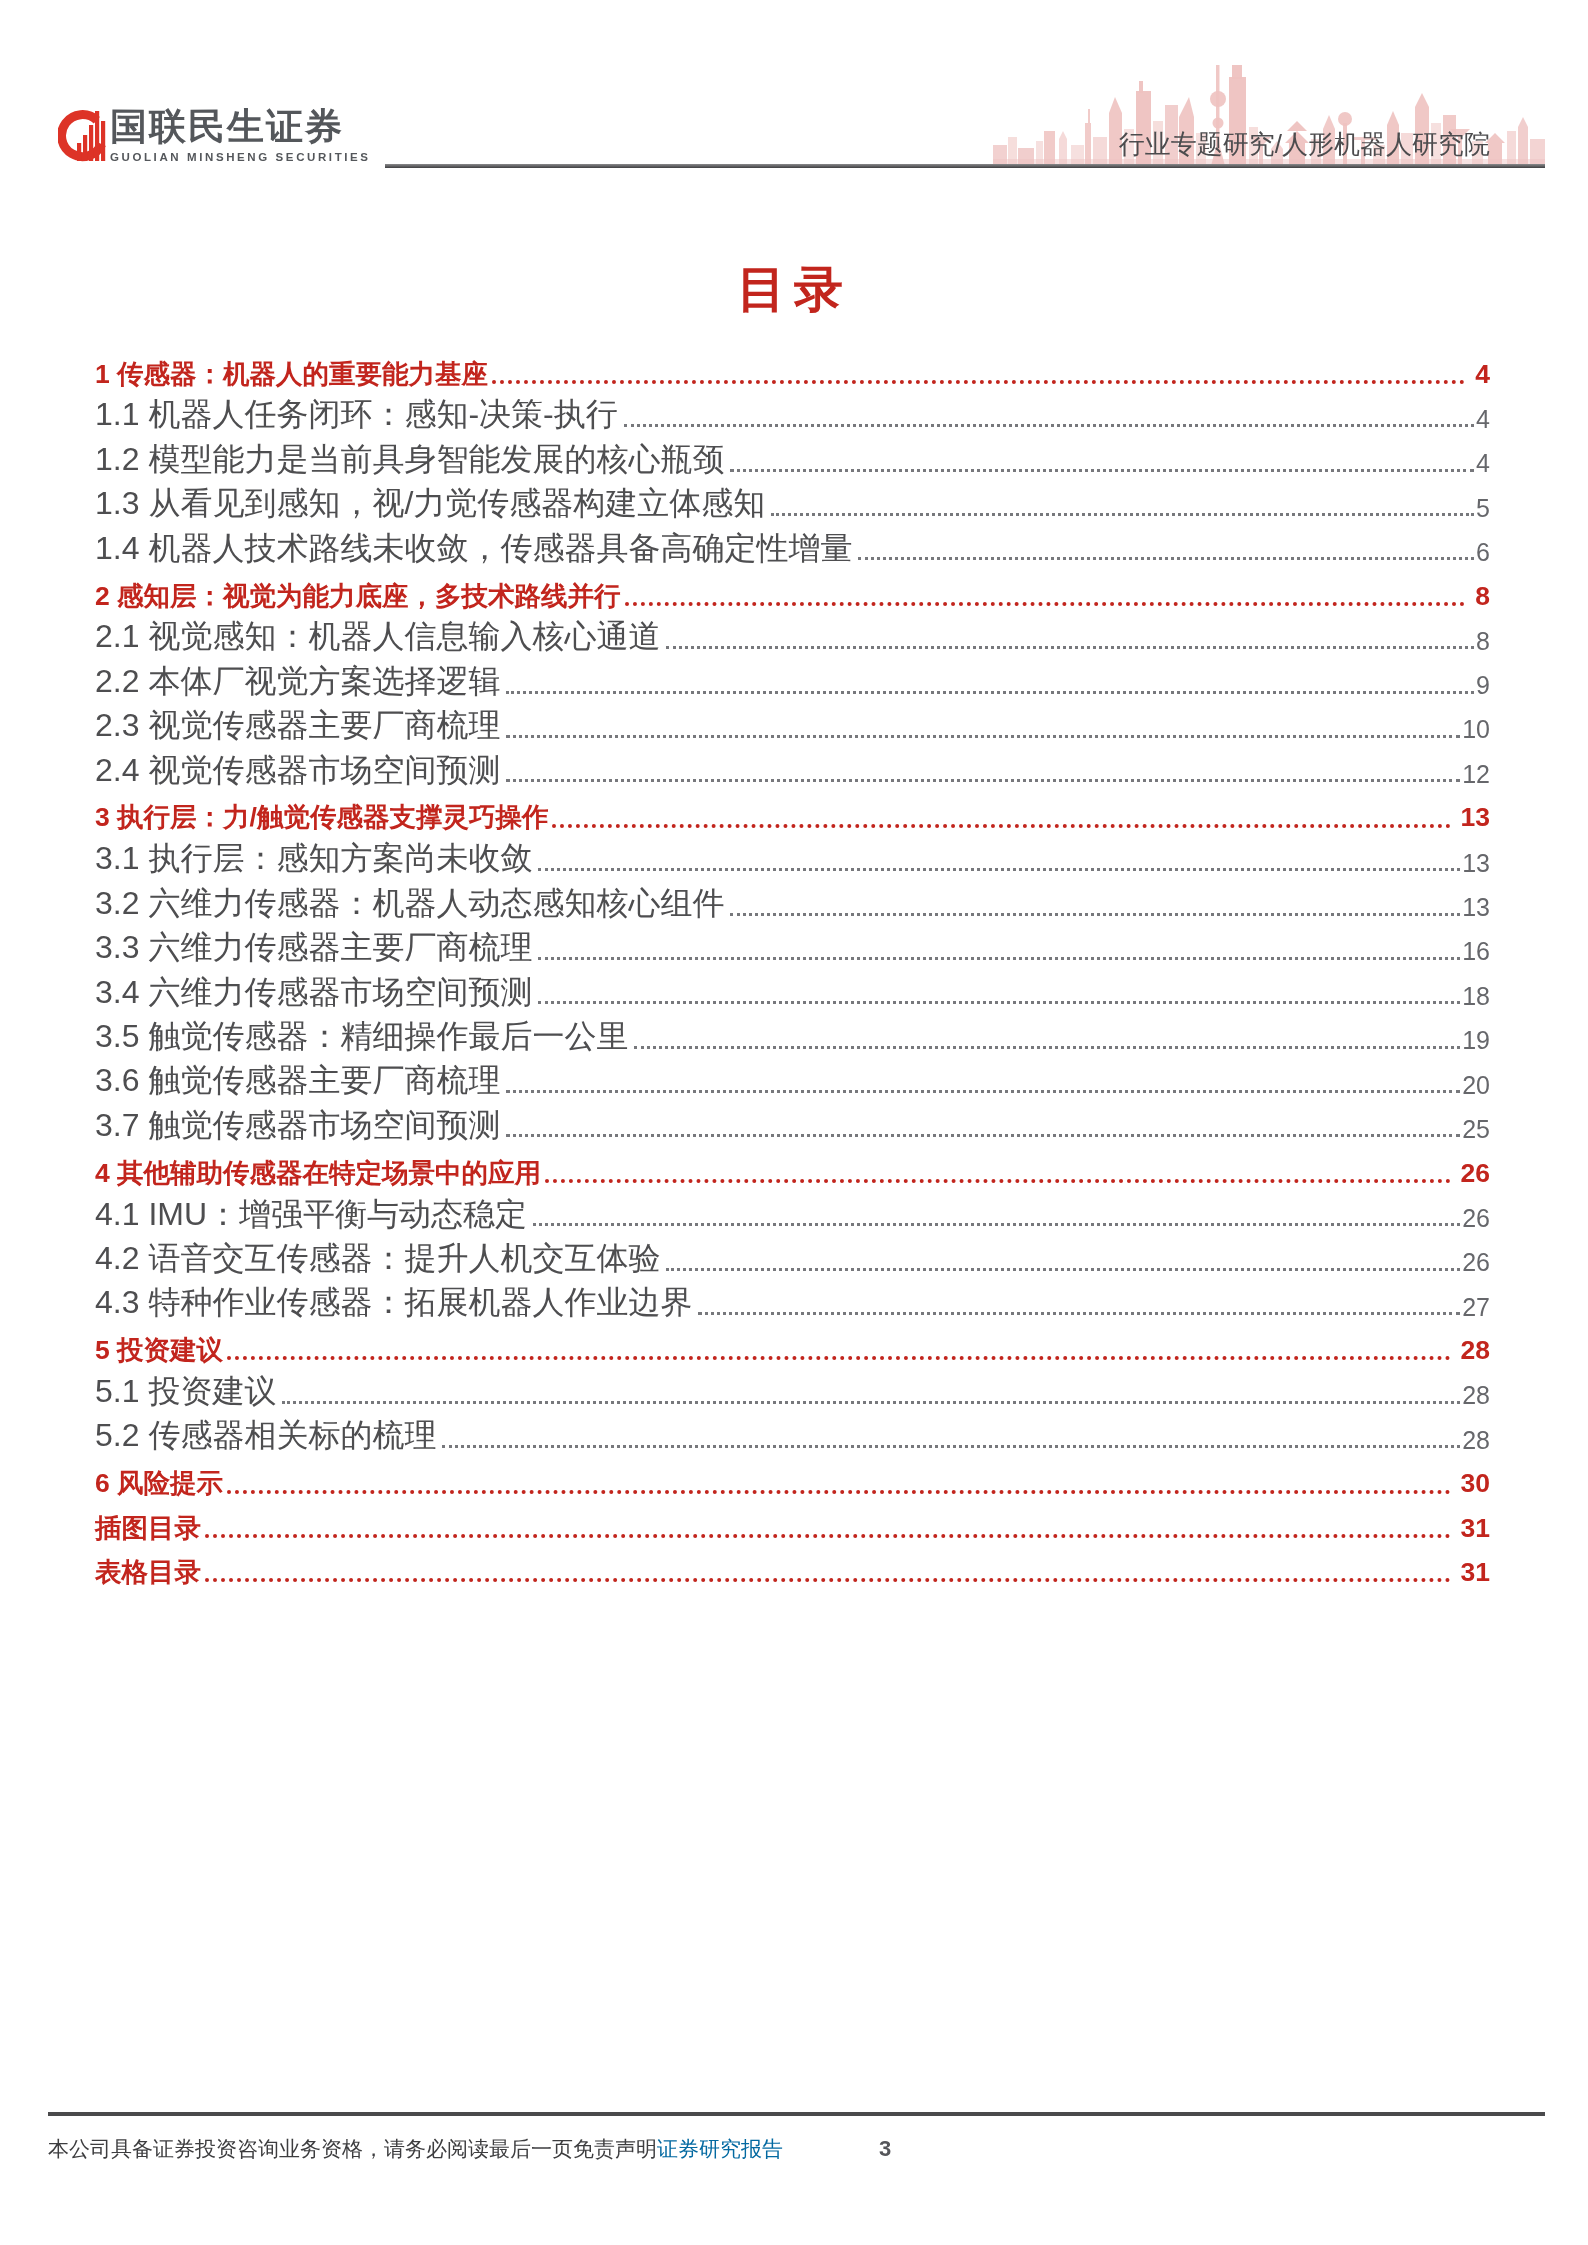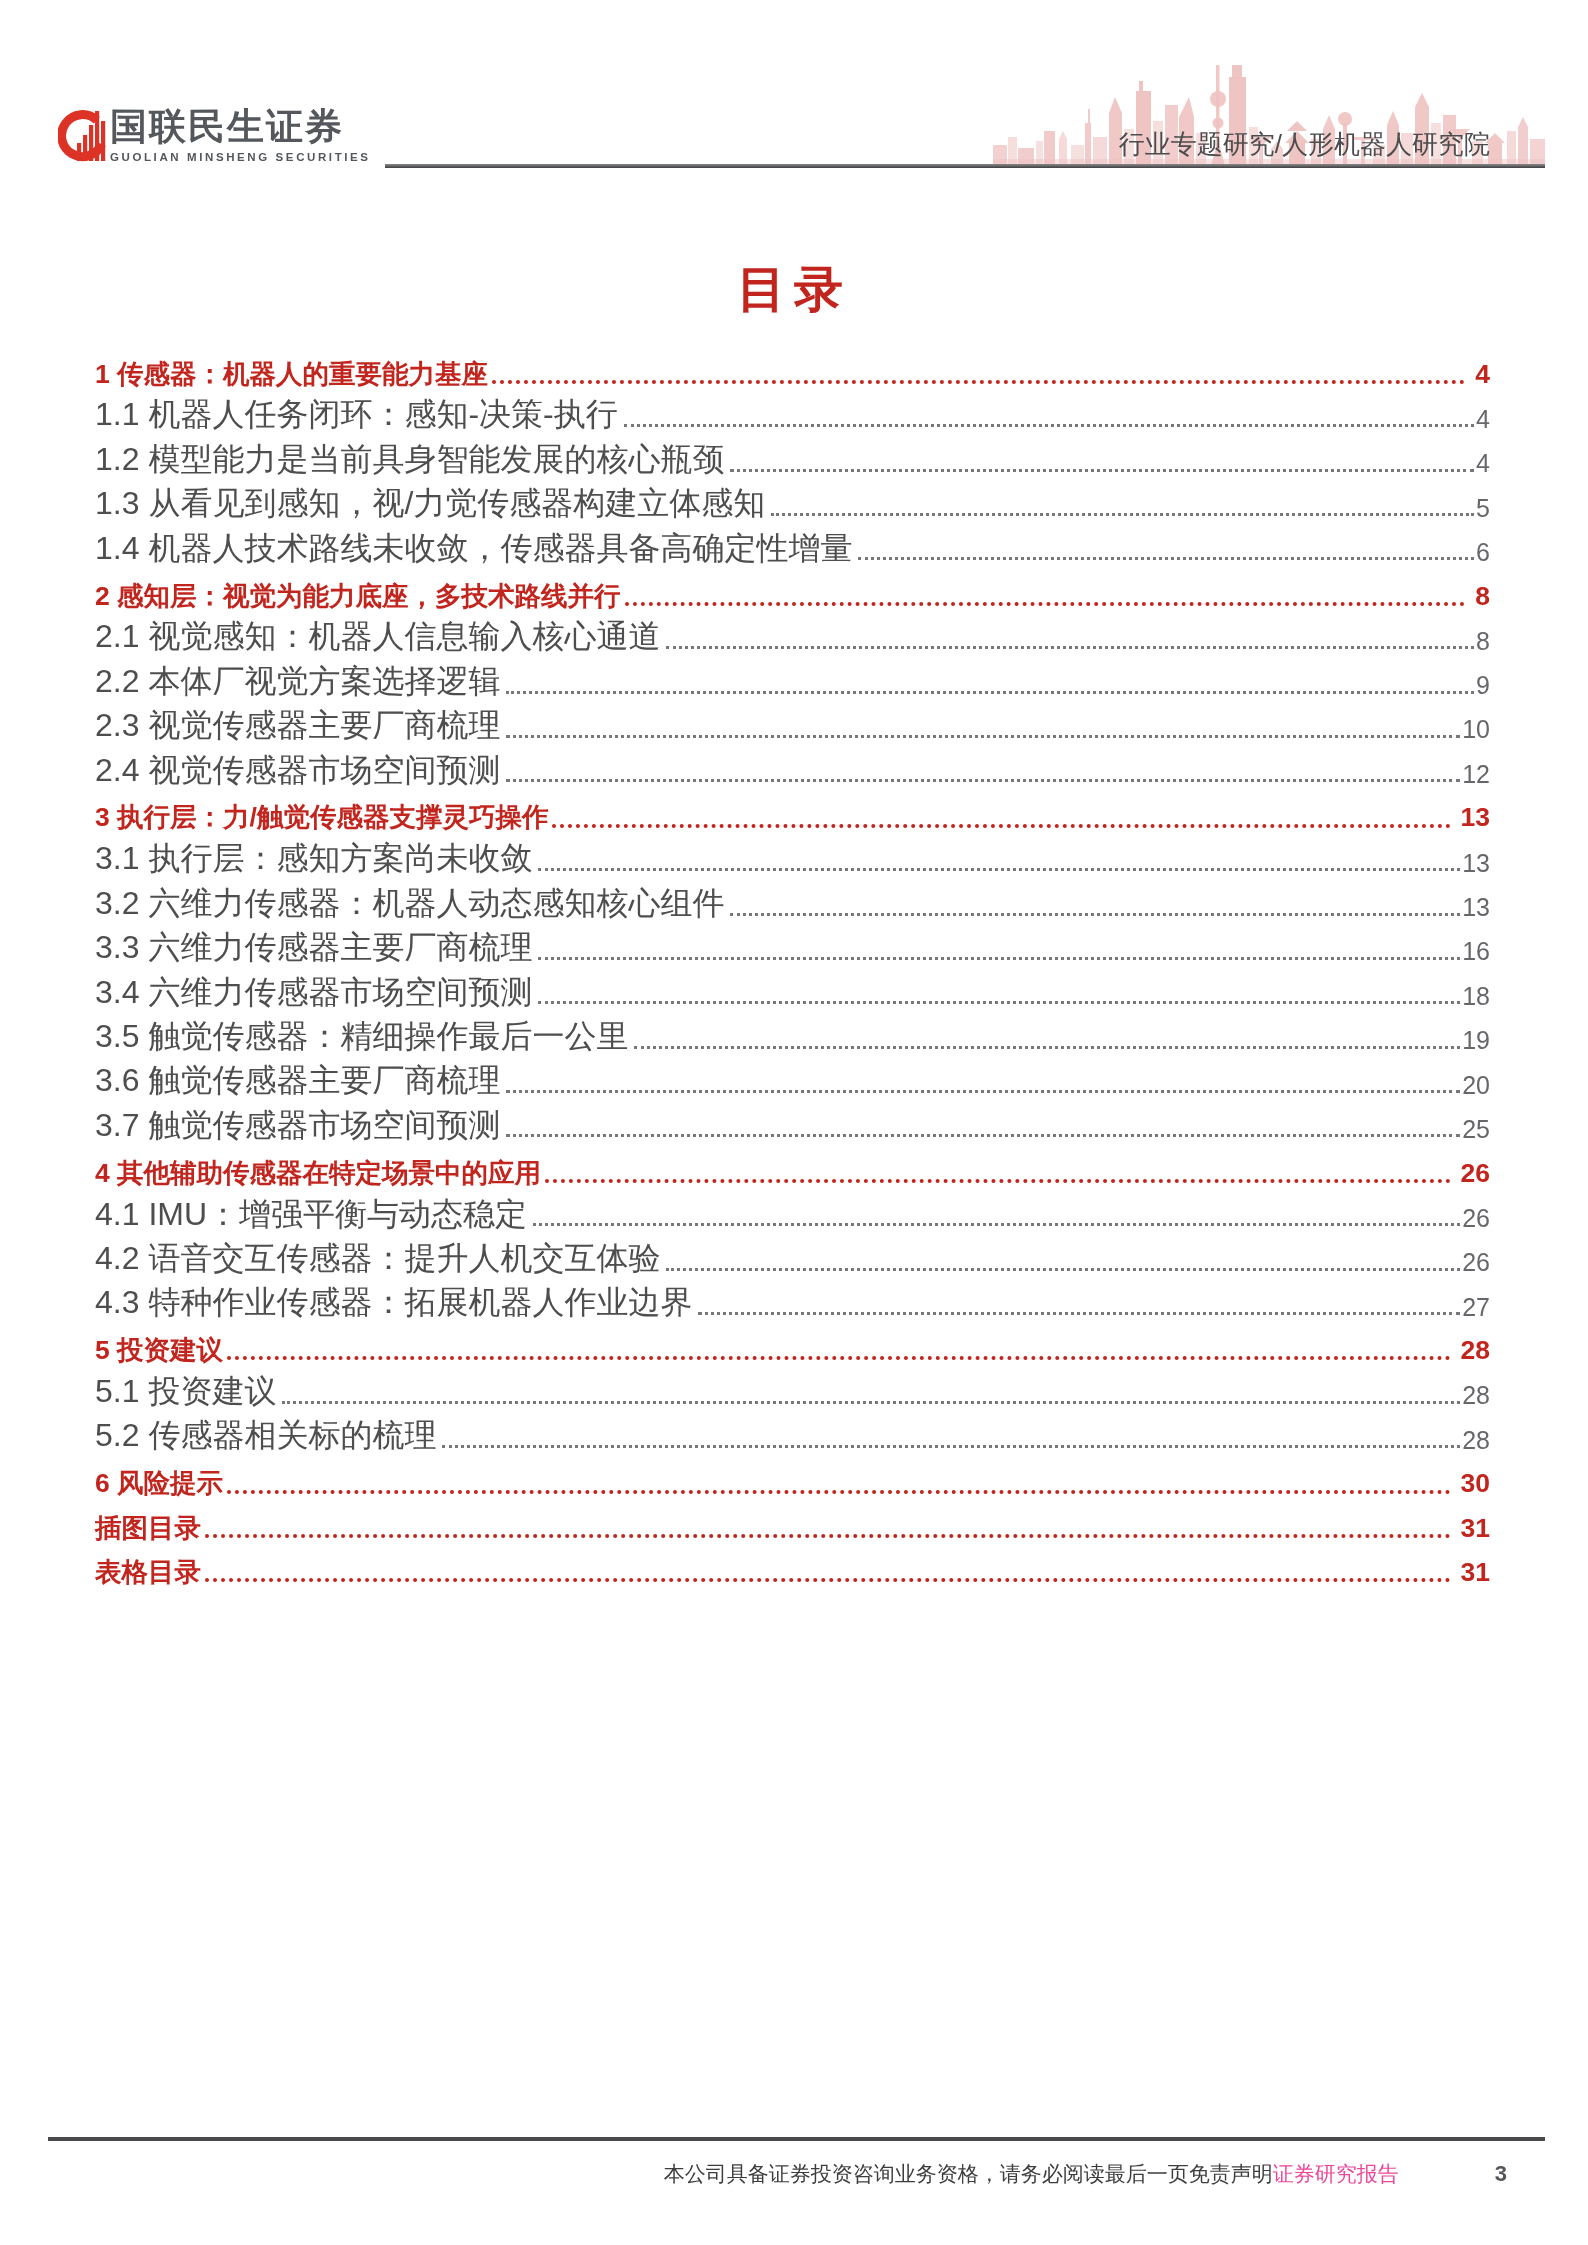--- a/index.html
+++ b/index.html
@@ -62,28 +62,28 @@
   .toc-page { flex: 0 0 auto; line-height: 1.18; }
   .toc-row.level2 .toc-label { font-size: 32px; color: #4e4e50; }
   .toc-row.level2 .toc-page  { font-size: 25px; color: #66676b; }
   .toc-row.level2 .toc-dots  { border-bottom: 3px dotted #77787c; margin: 0 2px 7px 6px; }
   .toc-row.level1 .toc-label { font-size: 26.5px; font-weight: bold; color: #c2251d; }
   .toc-row.level1 .toc-page  { font-size: 26.5px; font-weight: bold; color: #c2251d; margin-left: 8px; }
   .toc-row.level1 .toc-dots  { border-bottom: 4px dotted #c2251d; margin: 0 2px 6px 4px; }
 
   
   .footer {
-    position: absolute; left: 48px; right: 43px; bottom: 0; height: 108px;
+    position: absolute; left: 48px; right: 43px; bottom: 0; height: 133px;
     border-top: 4px solid #4a4a4c;
-    display: flex; justify-content: flex-end; align-items: flex-start;
+    display: flex; justify-content: flex-start; align-items: flex-start;
     padding-top: 19px;
   }
   .footer-left { font-size: 21px; color: #3d3d3f; }
   .footer-right { display: flex; align-items: baseline; gap: 96px; padding-right: 38px; }
-  .footer-report-type { font-size: 21px; color: #ec4899; }
+  .footer-report-type { font-size: 21px; color: #0369a1; }
   .footer-page-num { font-size: 22px; font-weight: bold; color: #55565a; }
 </style>
 </head>
 <body>
 
 <div class="page">
 
   <div class="header">
 
     <div class="brand">

